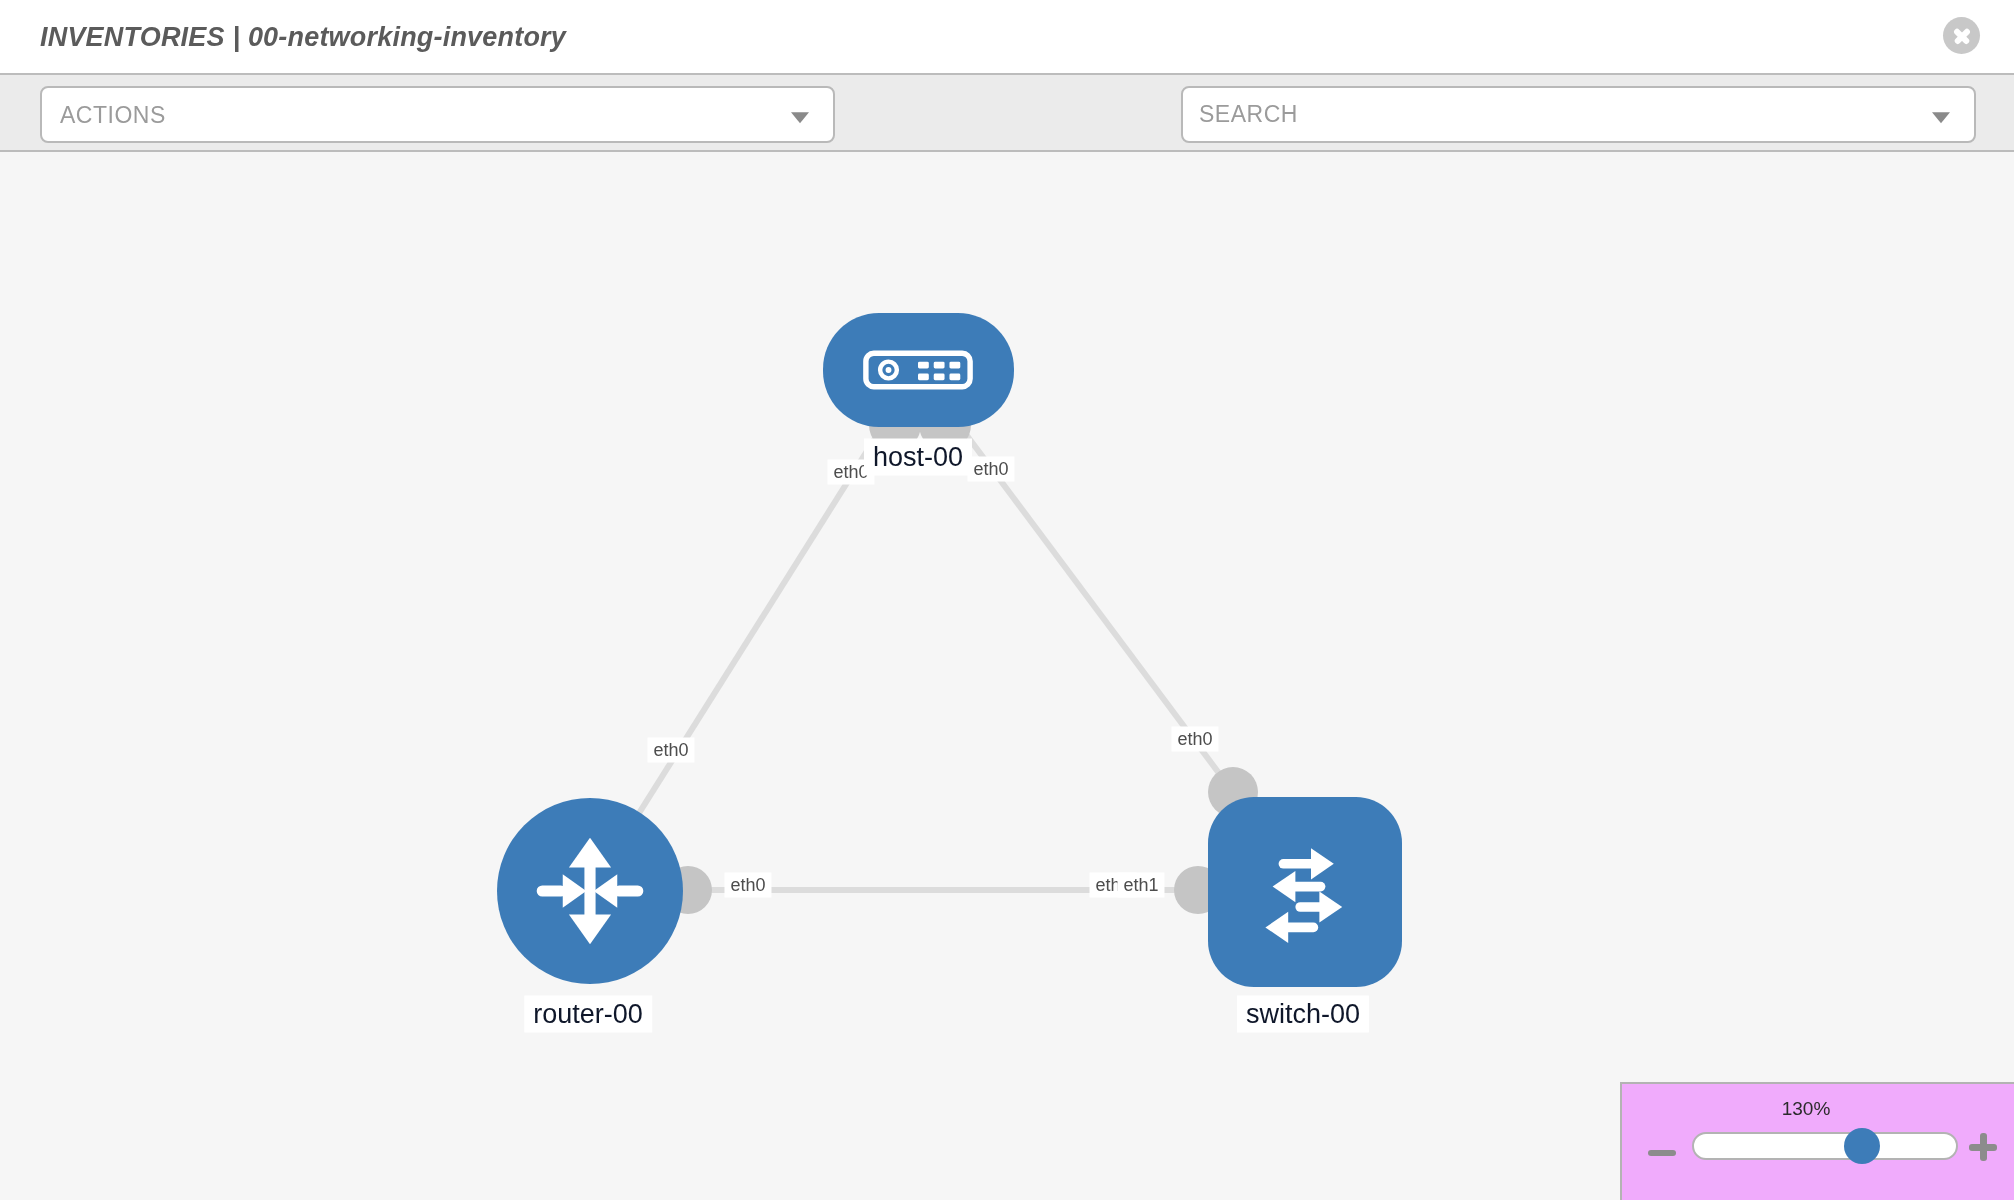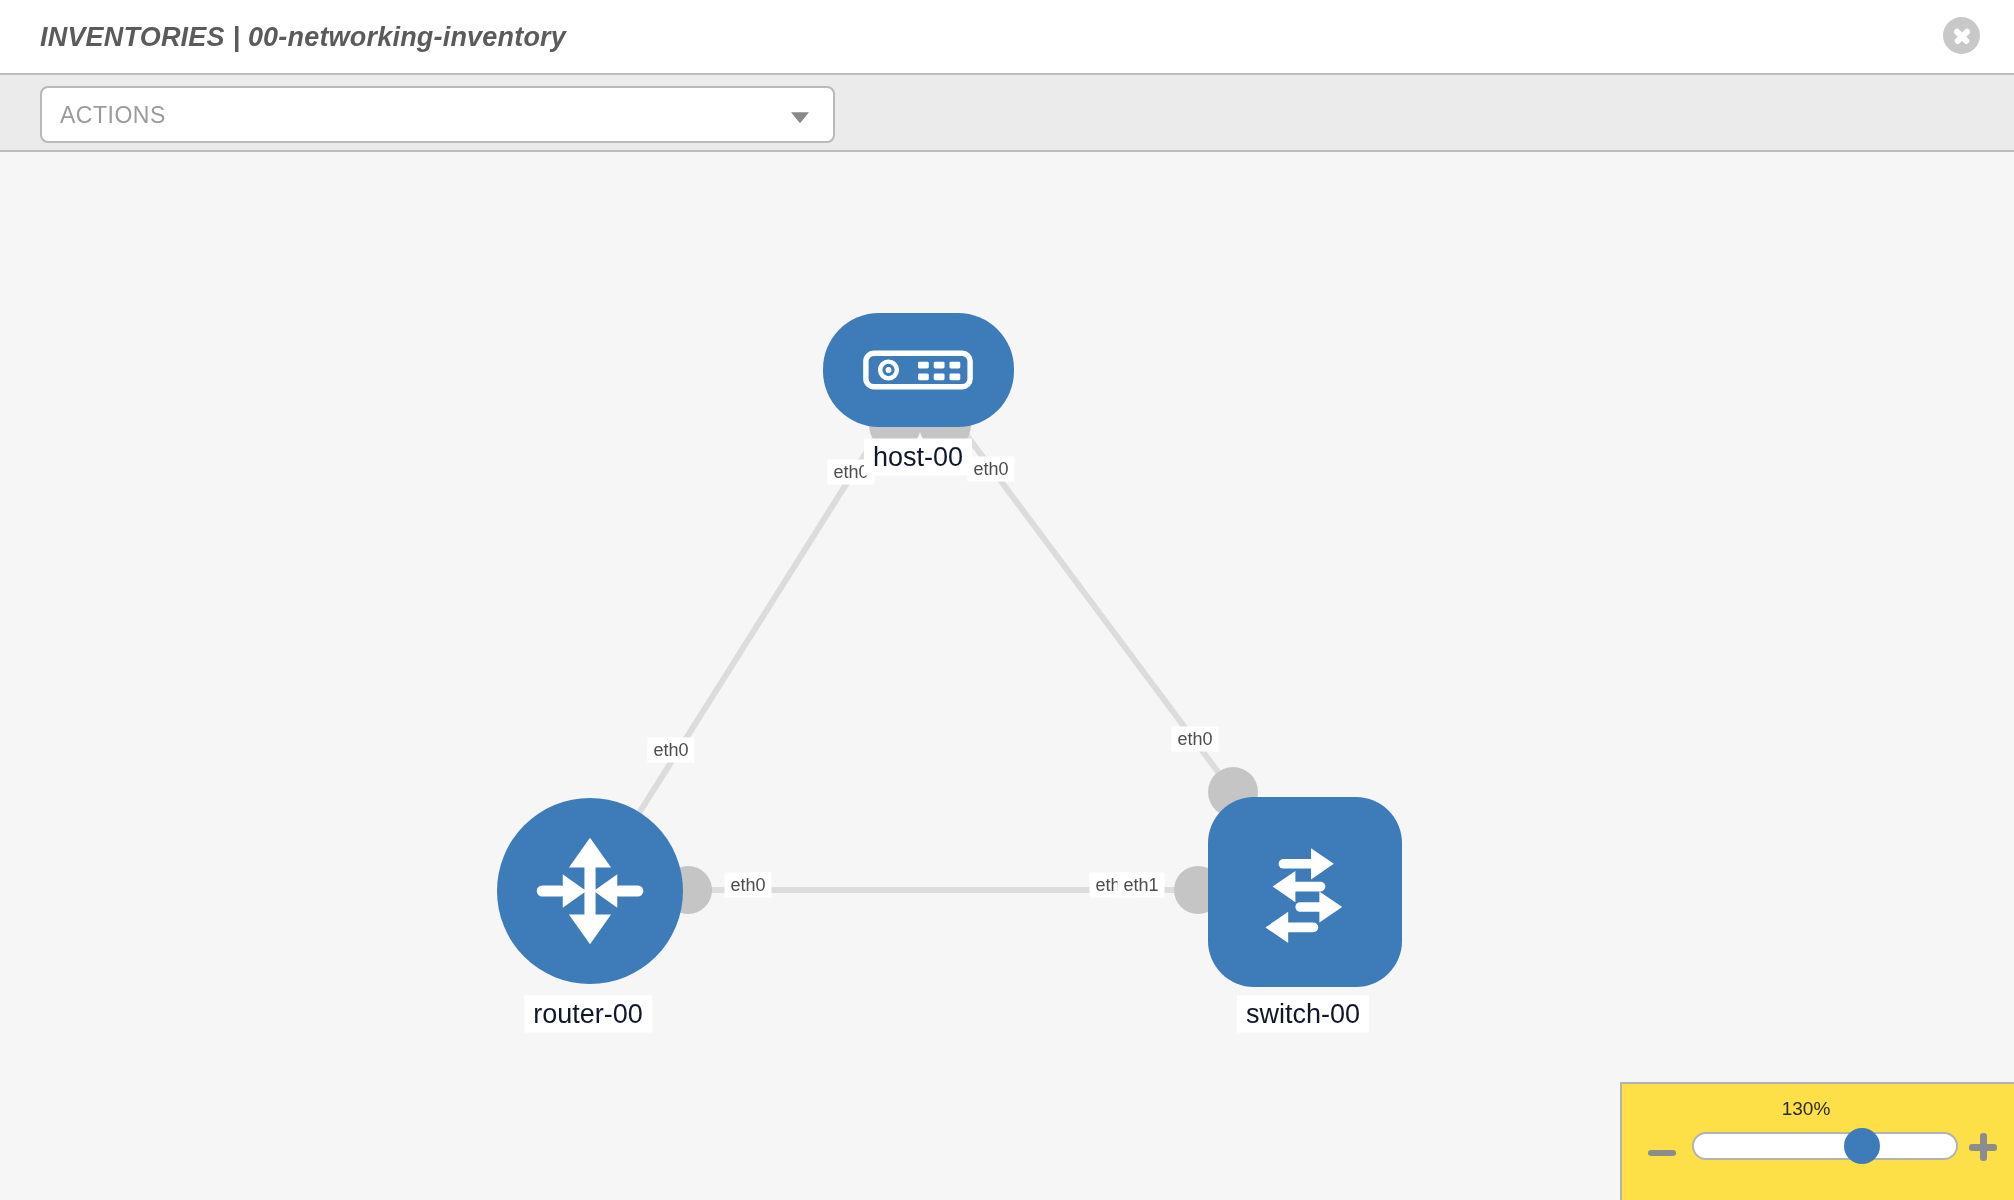--- a/index.html
+++ b/index.html
@@ -80,21 +80,21 @@
   .chip {
     position: absolute; transform: translate(-50%,-50%);
     background: #ffffff; color: #4d4d4d; white-space: nowrap;
   }
   .name-chip { font-size: 27px; color: #0f172a; padding: 3px 9px; }
   .port-chip { font-size: 18px; color: #4d4d4d; padding: 2px 6px; }
 
   
   .zoom-panel {
     position: absolute; left: 1620px; top: 1082px; width: 394px; height: 118px;
-    background: #fde047; border: 2px solid #b3b3b3; border-right: none; border-bottom: none;
+    background: #f0abfc; border: 2px solid #b3b3b3; border-right: none; border-bottom: none;
   }
   .zoom-value {
     position: absolute; left: 0; right: 24px; top: 14px; text-align: center;
     font-size: 19px; color: #2b2b2b;
   }
   .zoom-minus {
     position: absolute; left: 24px; top: 56px; width: 34px; height: 26px; cursor: pointer;
   }
   .zoom-minus::before {
     content: ""; position: absolute; left: 2px; top: 10px; width: 28px; height: 6px;
@@ -142,20 +142,24 @@
 
   <div class="tool-icon-btn btn-key">
     <svg class="rotm45" viewBox="0 0 32 32">
       <circle cx="16" cy="8" r="5.6" fill="none" stroke="#8b8b8b" stroke-width="3.6"></circle>
       <rect x="14.1" y="13" width="3.8" height="16.5" rx="1.9" fill="#8b8b8b"></rect>
       <rect x="16.5" y="20.5" width="6.5" height="3.6" rx="1.8" fill="#8b8b8b"></rect>
       <rect x="16.5" y="26" width="5.2" height="3.6" rx="1.8" fill="#8b8b8b"></rect>
     </svg>
   </div>
 
+  <div class="combo combo-search">
+    <input class="search-input" type="text" placeholder="SEARCH" style="">
+    <span class="combo-caret"></span>
+  </div>
 </div>
 
 <div class="canvas" id="canvas">
   <svg class="links-layer" id="links-svg" width="2014" height="1048">
       <line x1="918" y1="218" x2="590" y2="739" stroke="#dcdcdc" stroke-width="6"></line>
       <line x1="918" y1="218" x2="1233" y2="640" stroke="#dcdcdc" stroke-width="6"></line>
       <line x1="590" y1="738" x2="1198" y2="738" stroke="#dcdcdc" stroke-width="6"></line>
       <circle cx="895" cy="273" r="26" fill="#c5c5c5"></circle>
       <circle cx="945" cy="273" r="26" fill="#c5c5c5"></circle>
       <circle cx="688" cy="738" r="24" fill="#c5c5c5"></circle>

